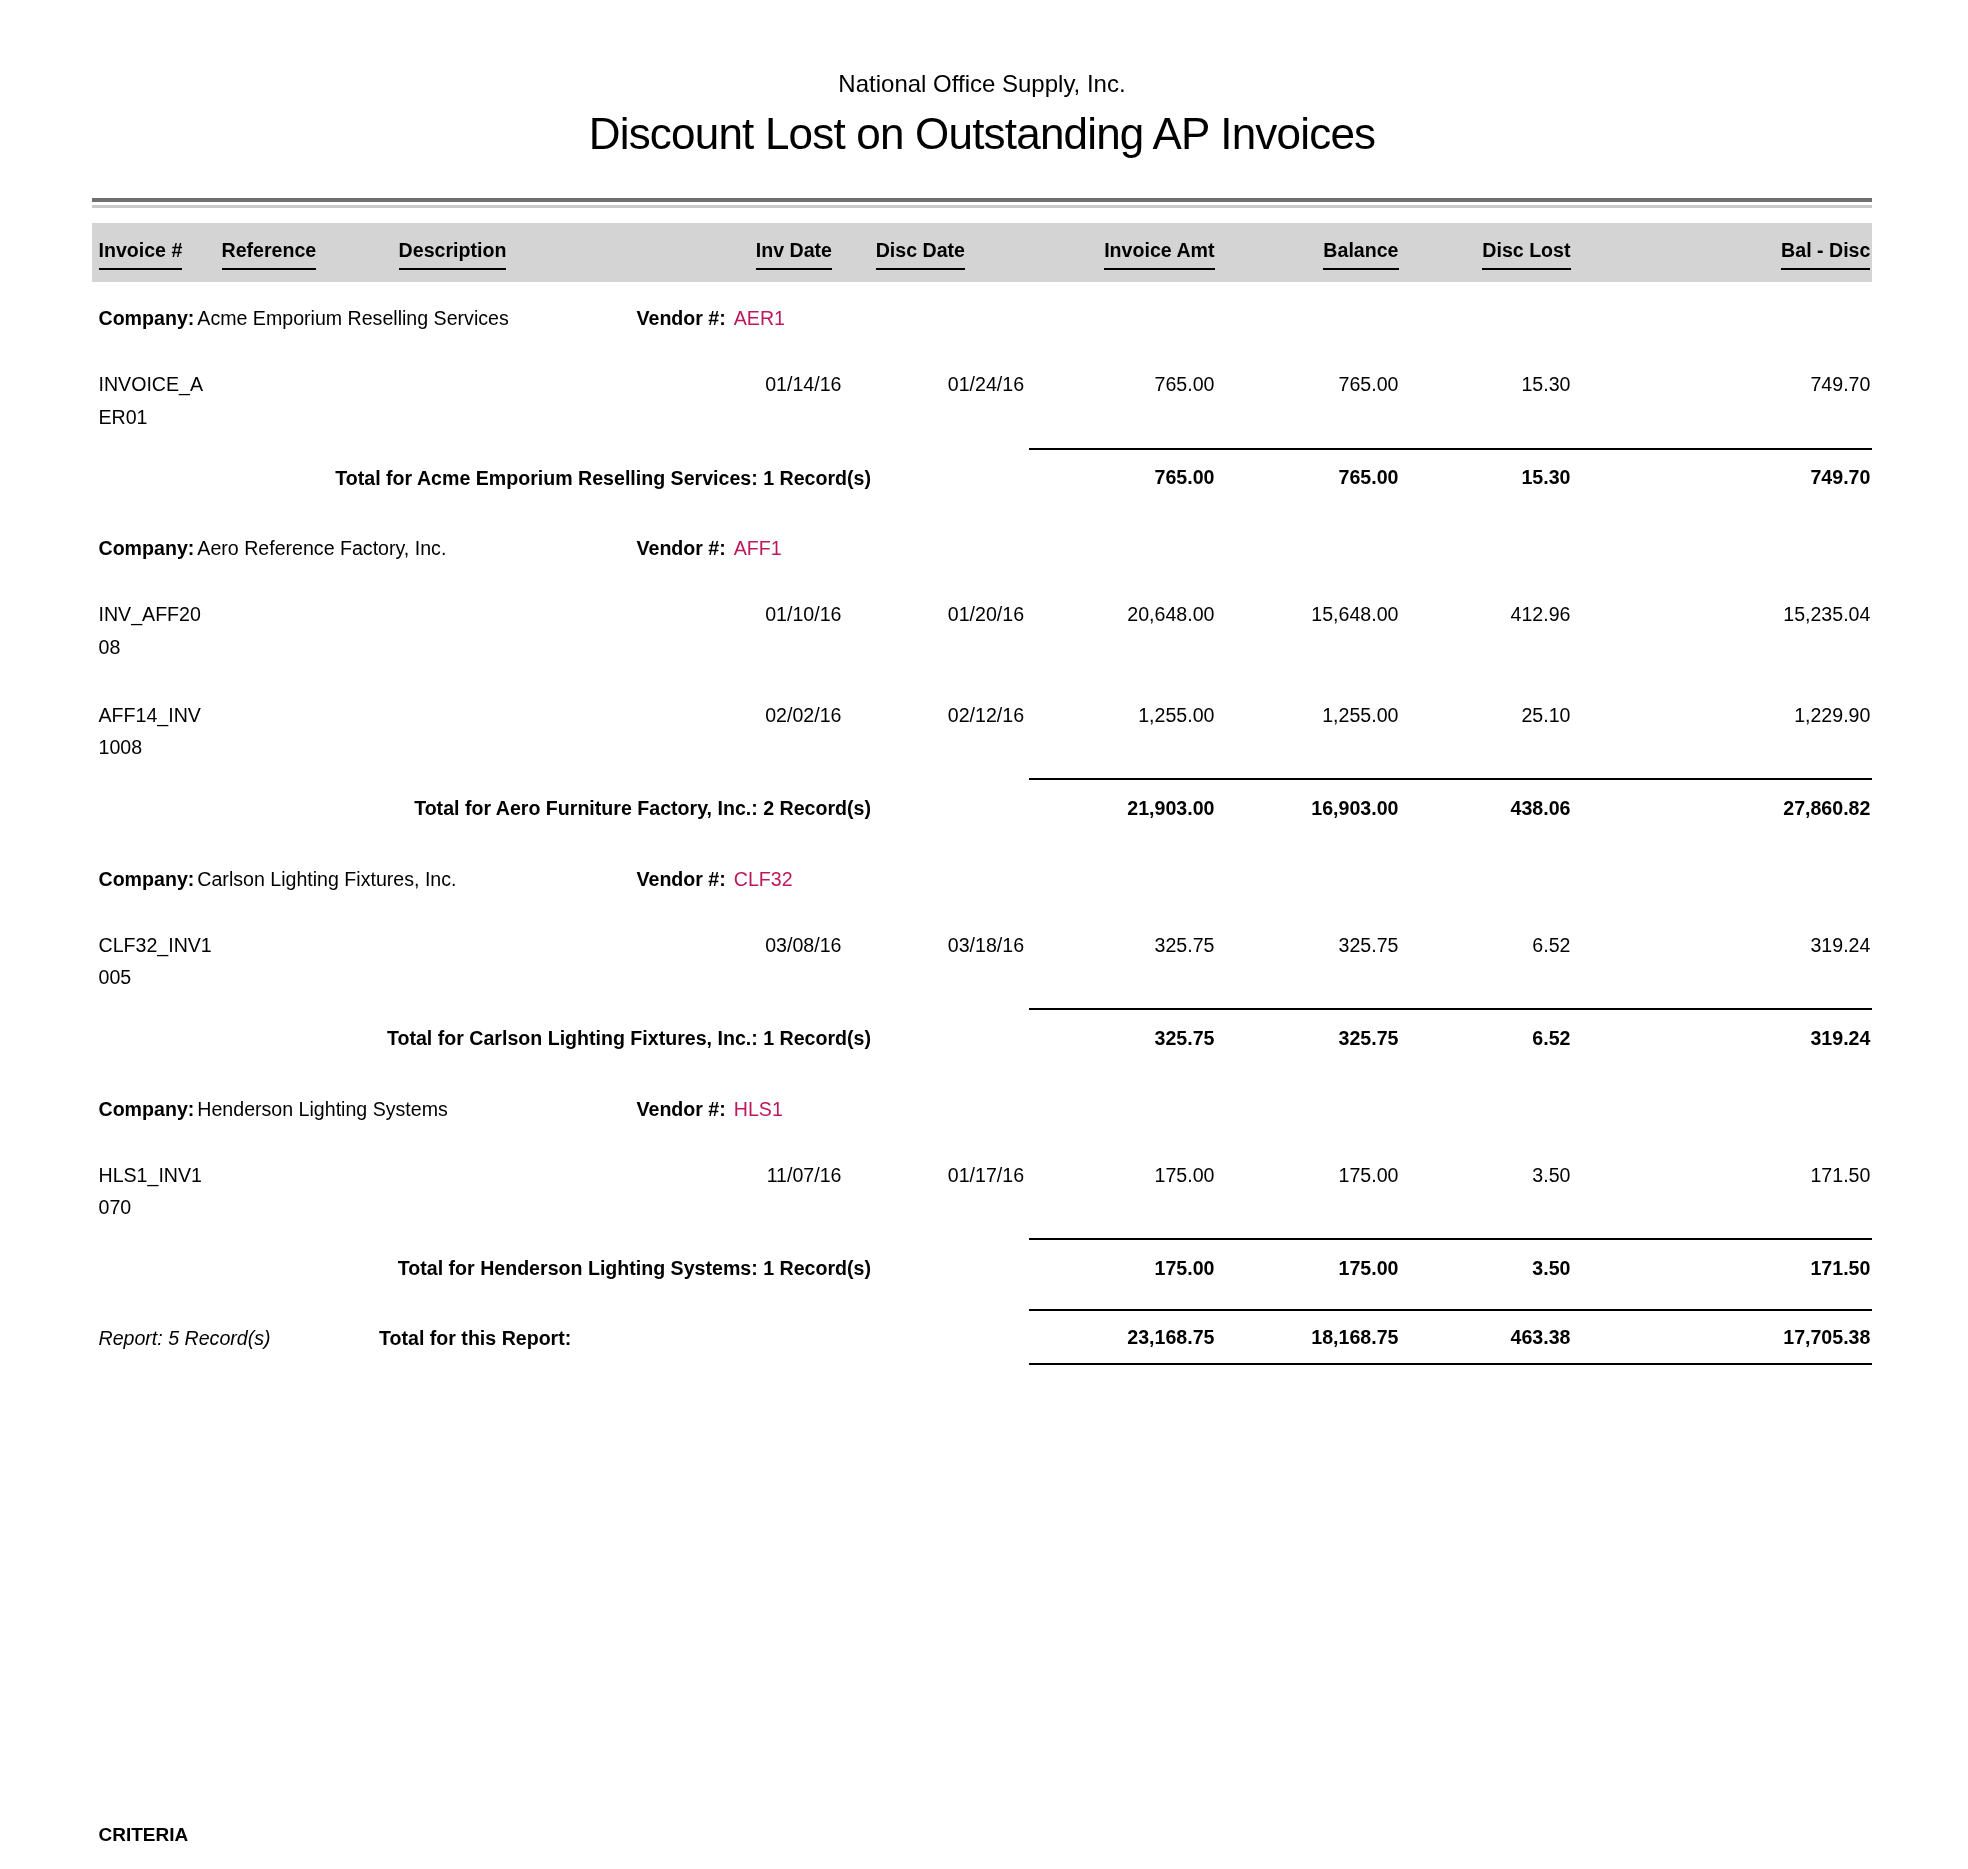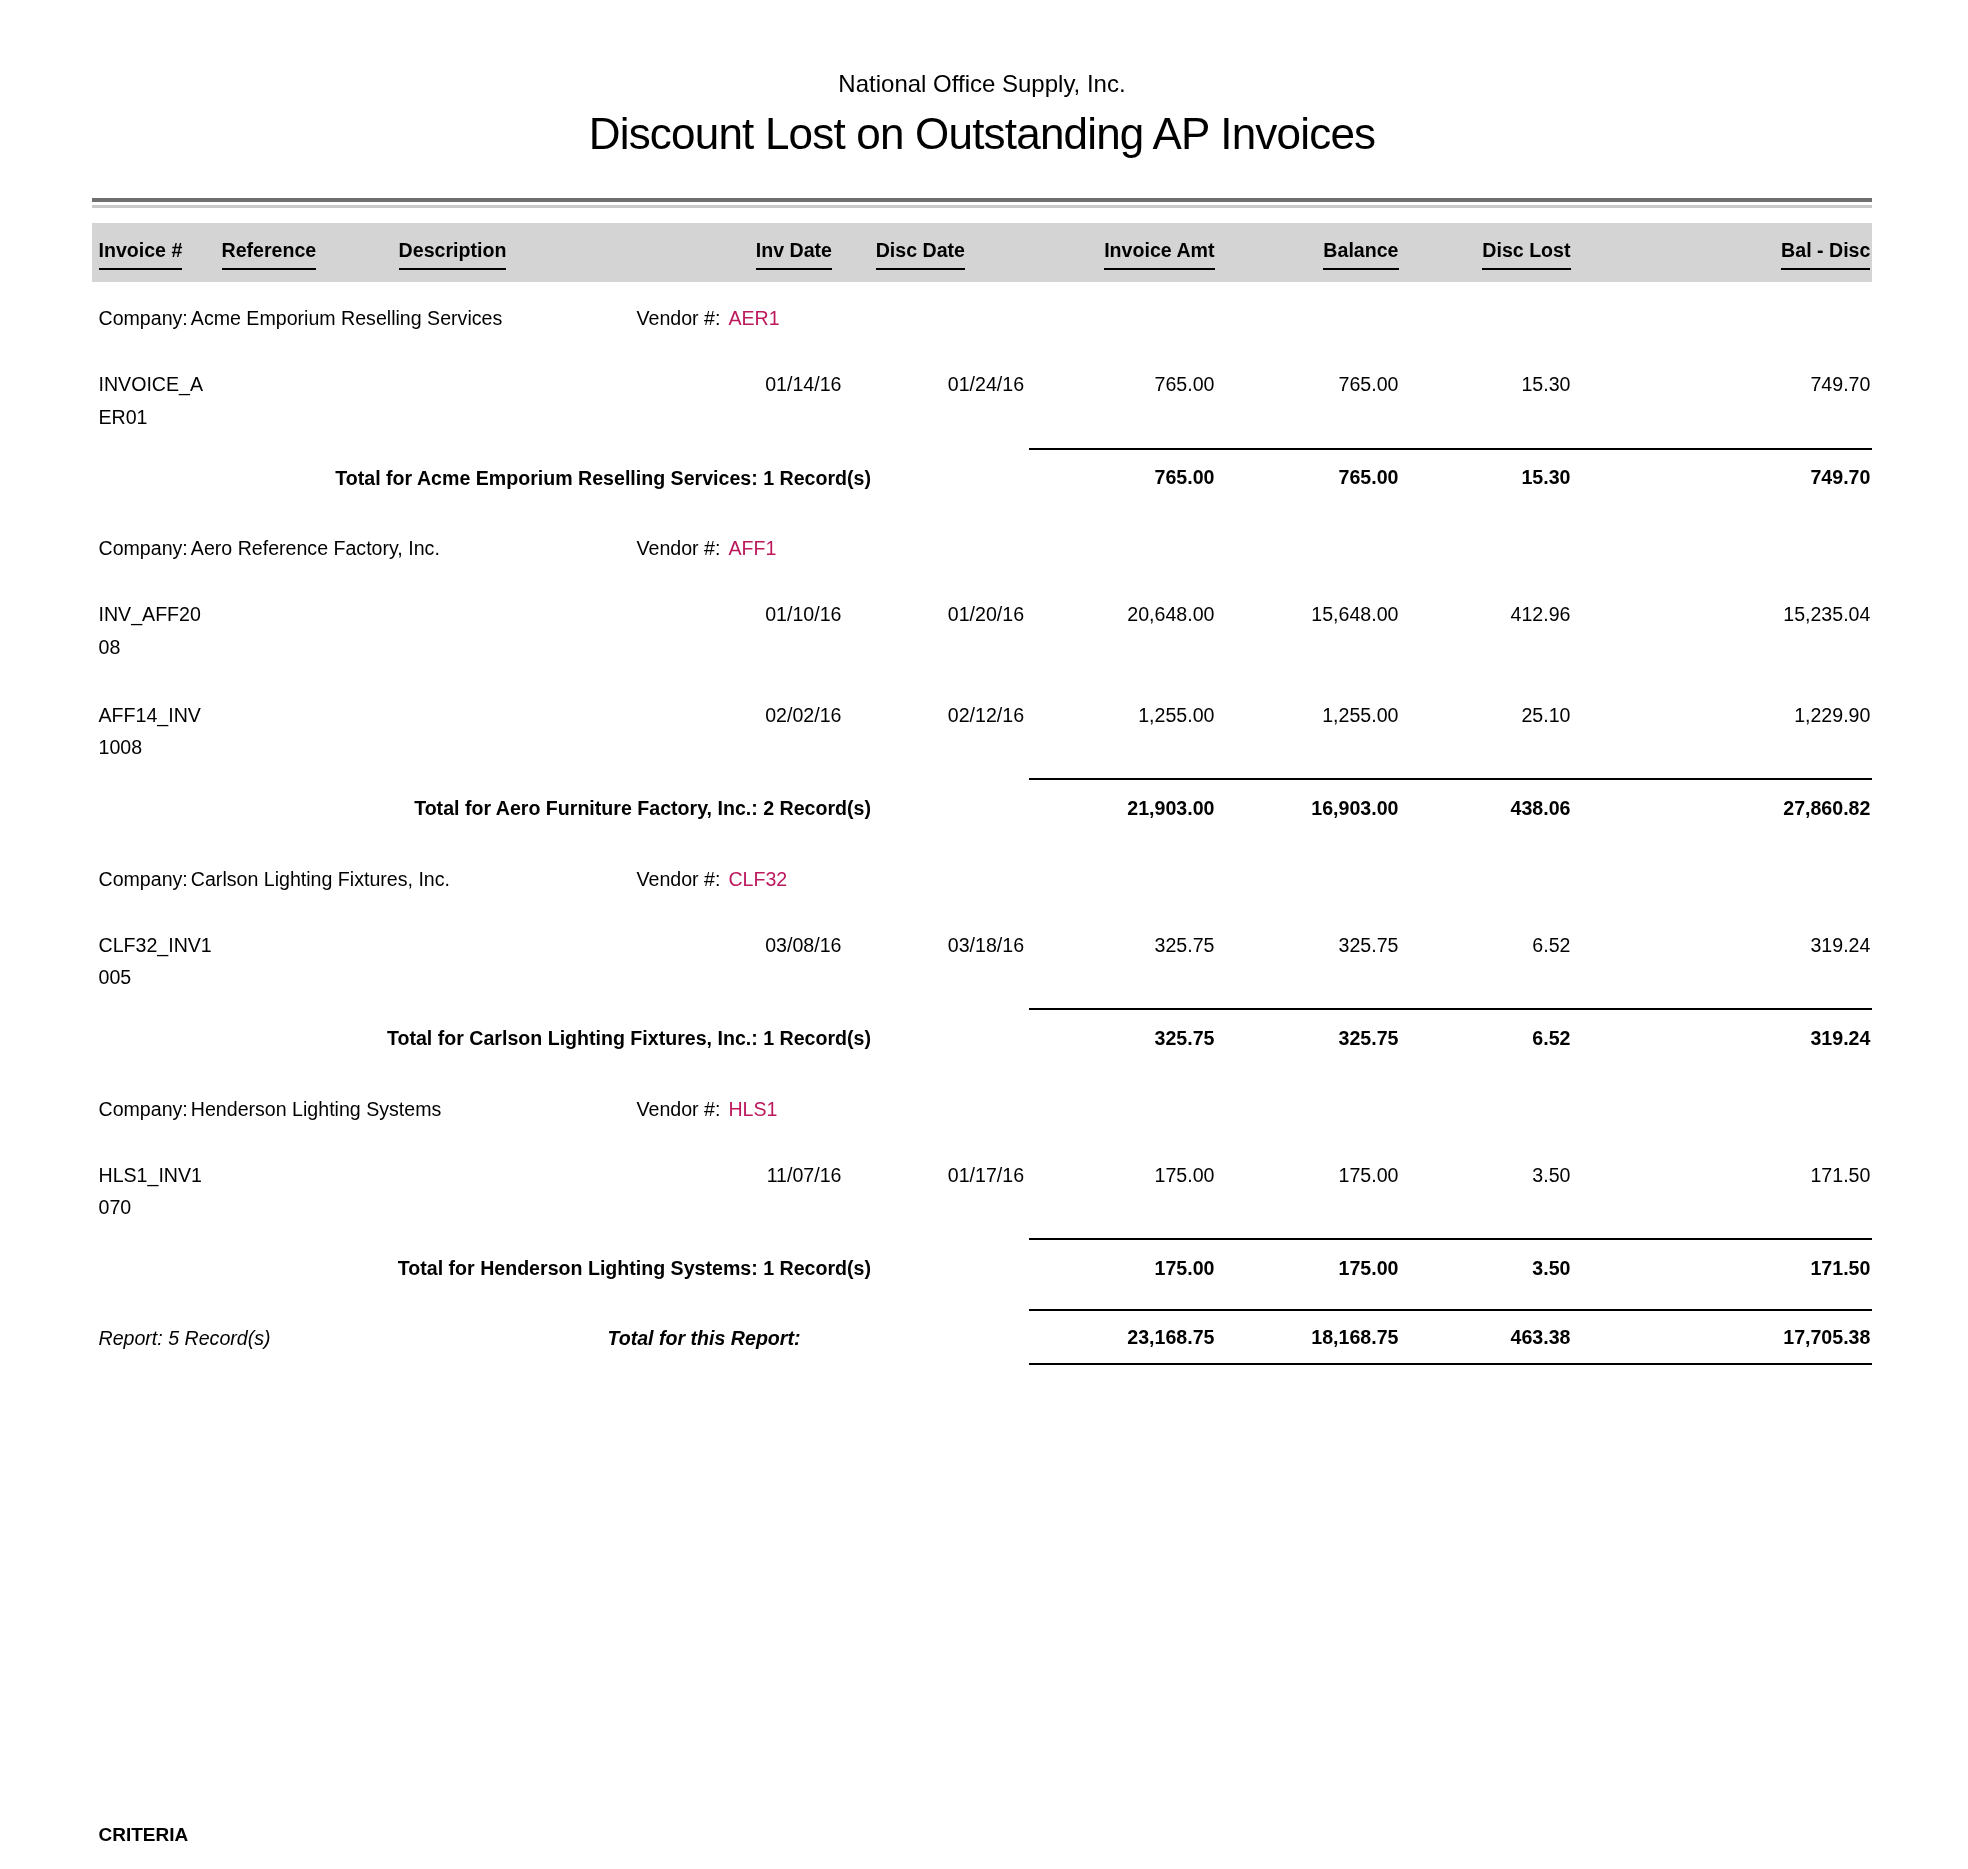--- a/index.html
+++ b/index.html
@@ -25,38 +25,38 @@
   .pl24{padding-left:19.6px;}
   .ra{text-align:right;}
   .h-invdate{padding-right:21px;}
   .h-discdate{padding-right:64px;}
   .pr8{padding-right:6.5px;}
   .pr2{padding-right:1.6px;}
 
   .company-line{margin-top:20.5px;}
   .company-cell{grid-column:1/4;padding-left:6.5px;}
   .vendor-cell{grid-column:4/6;padding-left:20.5px;}
-  .b{font-weight:normal;}
+  .b{font-weight:bold;}
   .val{margin-left:3px;}
   .vendor-link{margin-left:8px;color:#be185d;text-decoration:none;}
 
   .detail{margin-top:34px;}
   .detail + .detail{margin-top:36px;}
   .invoice-cell{padding-left:6.5px;white-space:pre-line;}
   .c-invdate{text-align:right;padding-right:11.5px;}
   .c-discdate{text-align:right;padding-right:4.9px;}
 
   .total-row{margin-top:14.7px;}
   .total-label{grid-column:1/5;text-align:right;font-weight:bold;padding-top:14px;margin-right:-18px;}
   .total-amt{border-top:2.5px solid #000;padding-top:11.5px;font-weight:bold;text-align:right;}
   .after-total{margin-top:38px;}
 
   .summary-row{margin-top:24.5px;}
   .summary-records{grid-column:1/3;font-style:italic;padding-top:12.3px;padding-left:6.5px;}
-  .summary-label{grid-column:3/6;text-align:center;font-weight:bold;padding-top:12.3px;font-style:italic;}
+  .summary-label{grid-column:3/6;text-align:left;font-weight:bold;padding-top:12.3px;}
   .summary-amt{border-top:2.5px solid #000;border-bottom:2.5px solid #000;padding-top:9.8px;padding-bottom:9.8px;font-weight:bold;text-align:right;}
 
   
   .criteria{margin-top:458px;font-size:19px;line-height:23px;}
   .criteria-heading{font-weight:bold;padding-left:6.5px;}
 </style>
 </head>
 <body>
 
 <div class="page">

